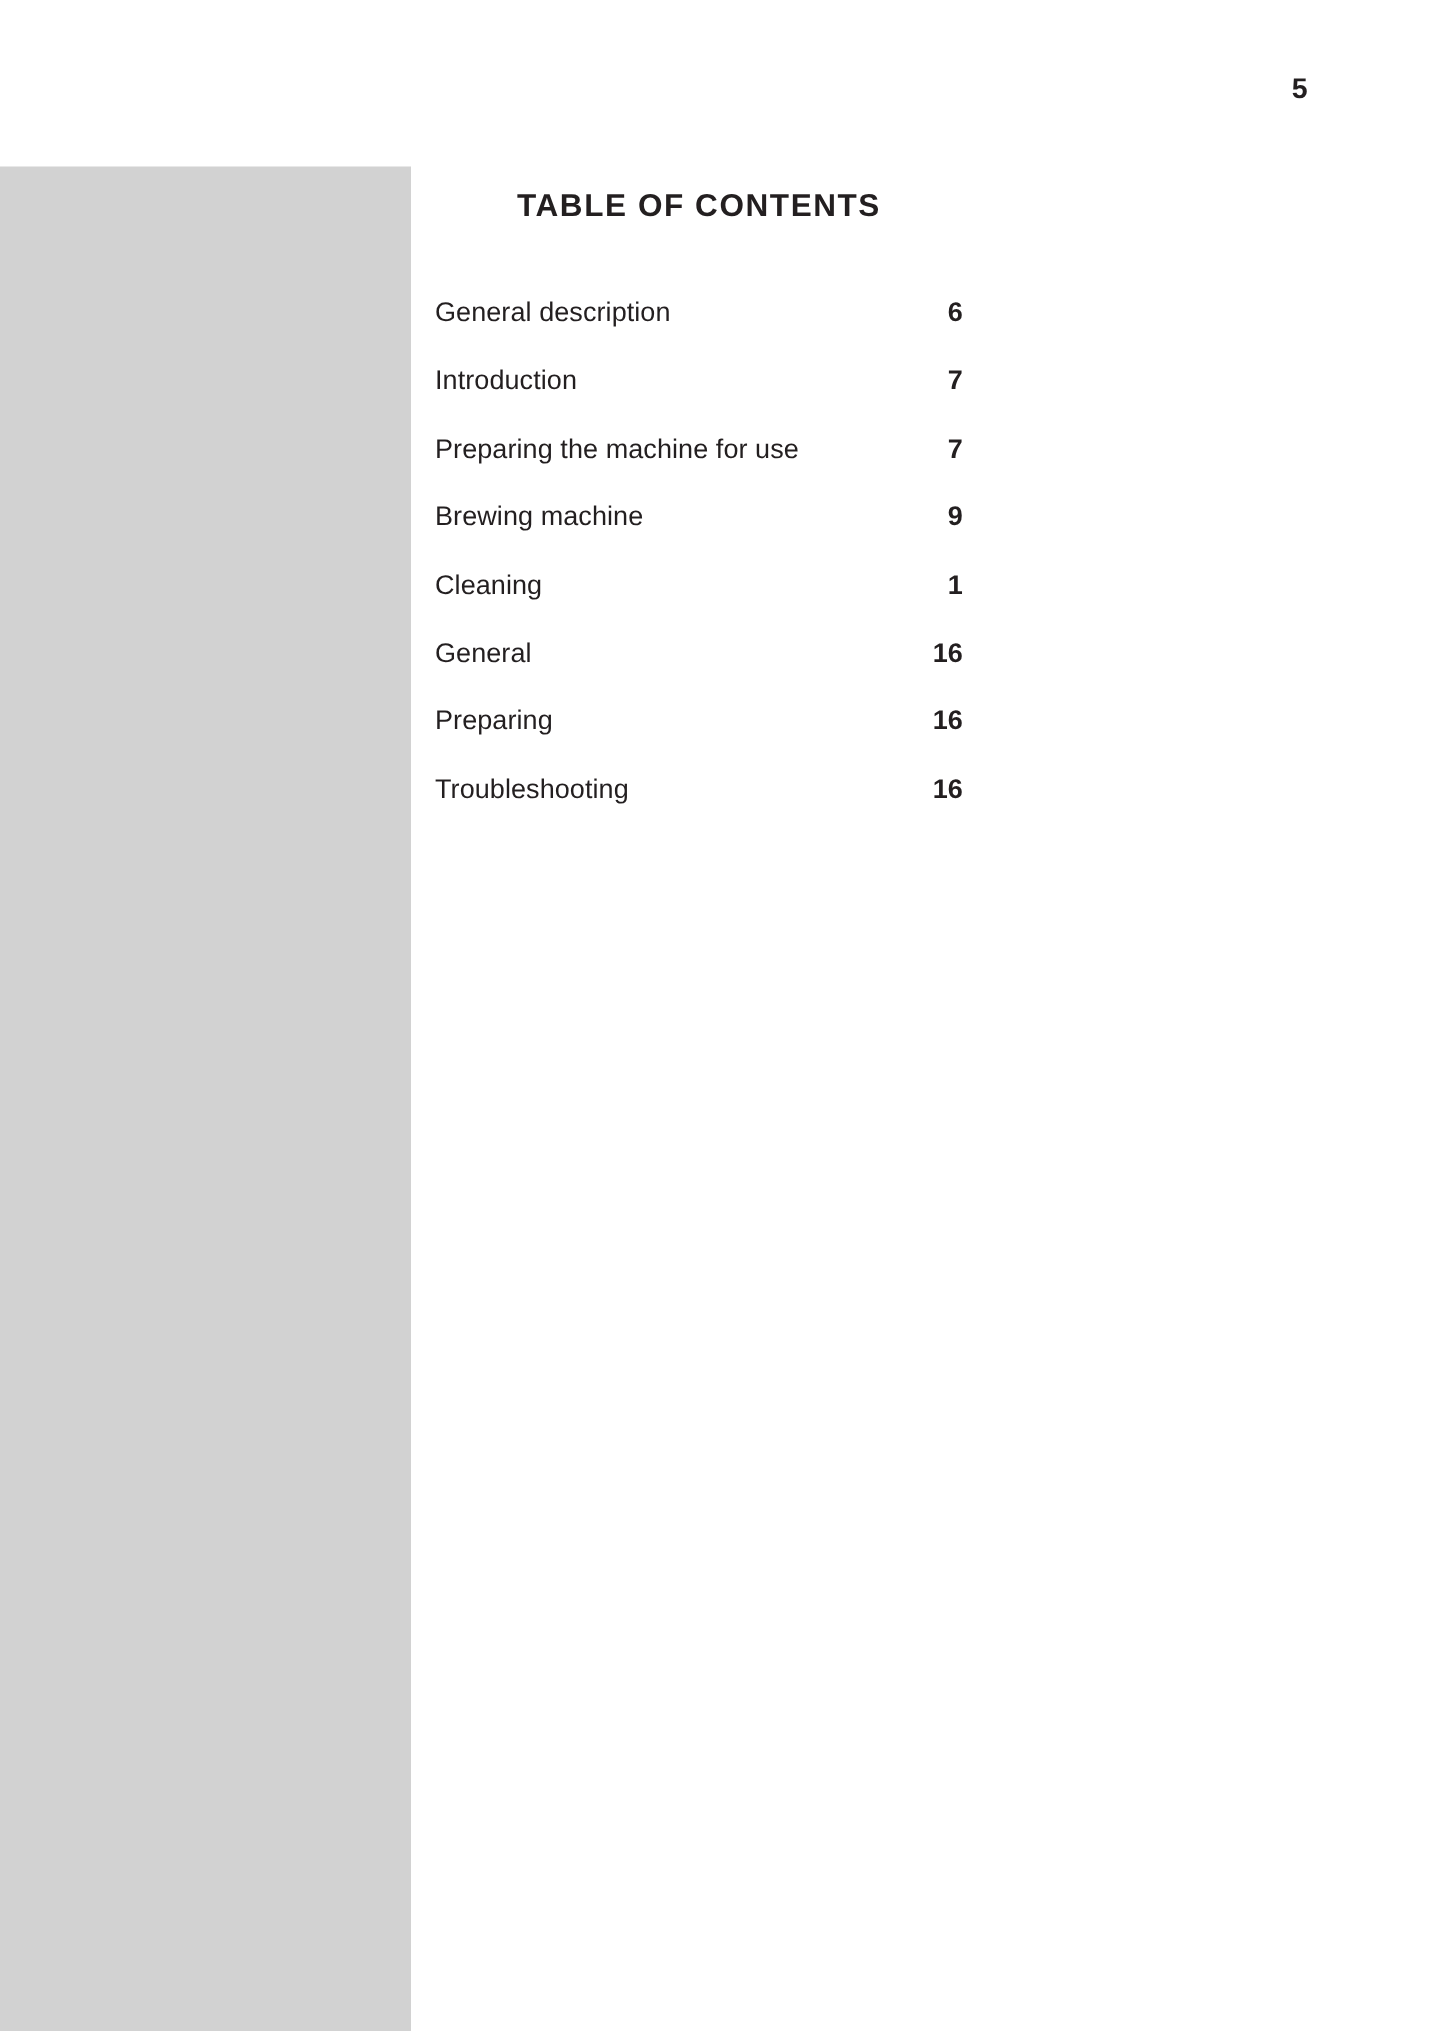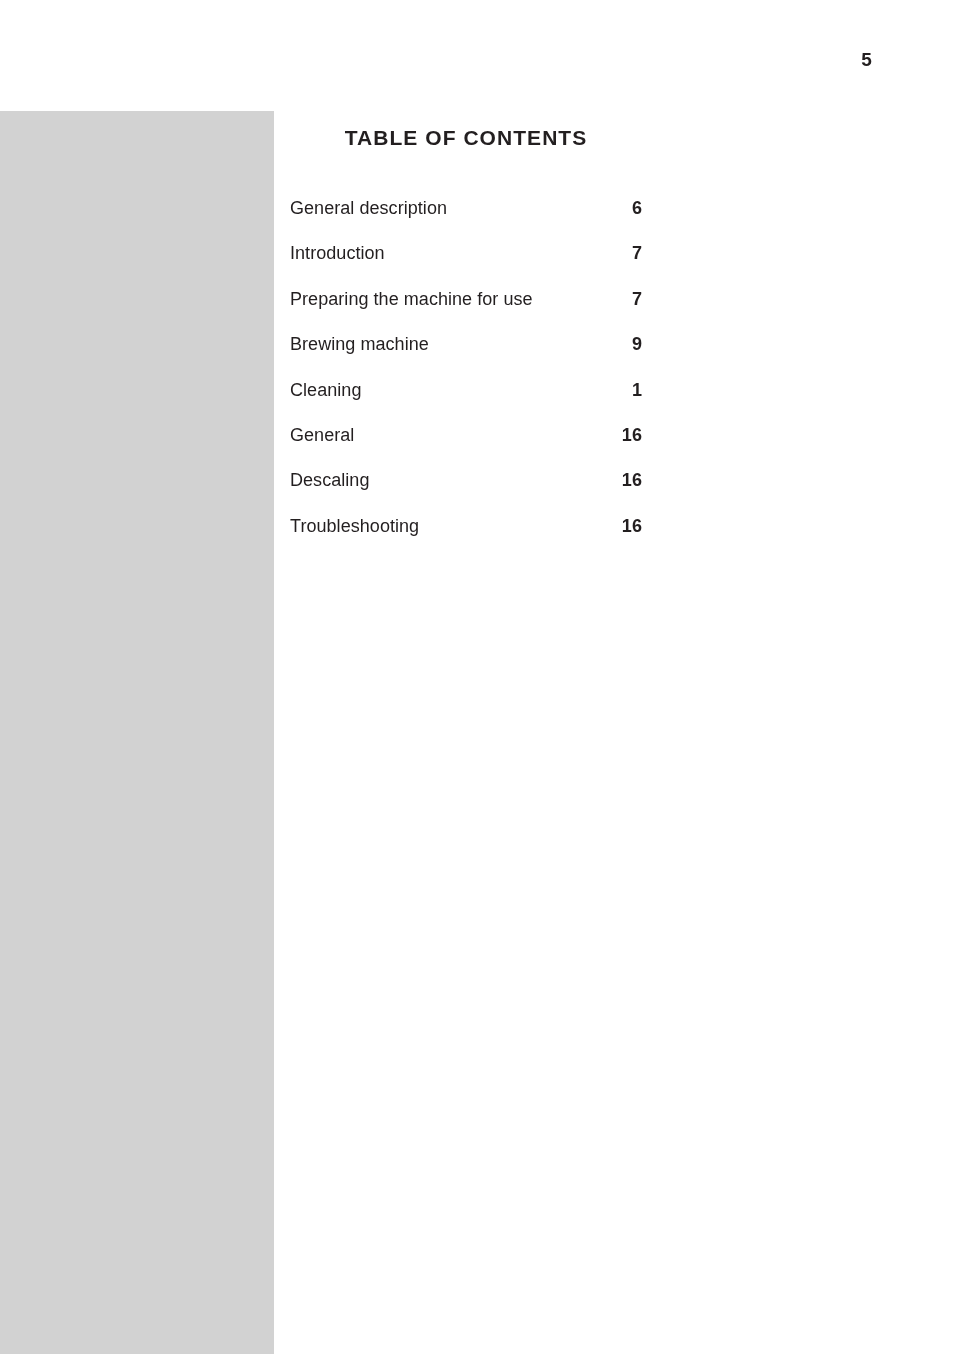--- a/index.html
+++ b/index.html
@@ -121,21 +121,21 @@
     </li>
     <li class="toc-entry">
       <span class="toc-entry-label">Cleaning</span>
       <span class="toc-entry-page">1</span>
     </li>
     <li class="toc-entry">
       <span class="toc-entry-label">General</span>
       <span class="toc-entry-page">16</span>
     </li>
     <li class="toc-entry">
-      <span class="toc-entry-label">Descaling</span>
+      <span class="toc-entry-label">Preparing</span>
       <span class="toc-entry-page">16</span>
     </li>
     <li class="toc-entry">
       <span class="toc-entry-label">Troubleshooting</span>
       <span class="toc-entry-page">16</span>
     </li>
   </ul>
 
 </div>
 

